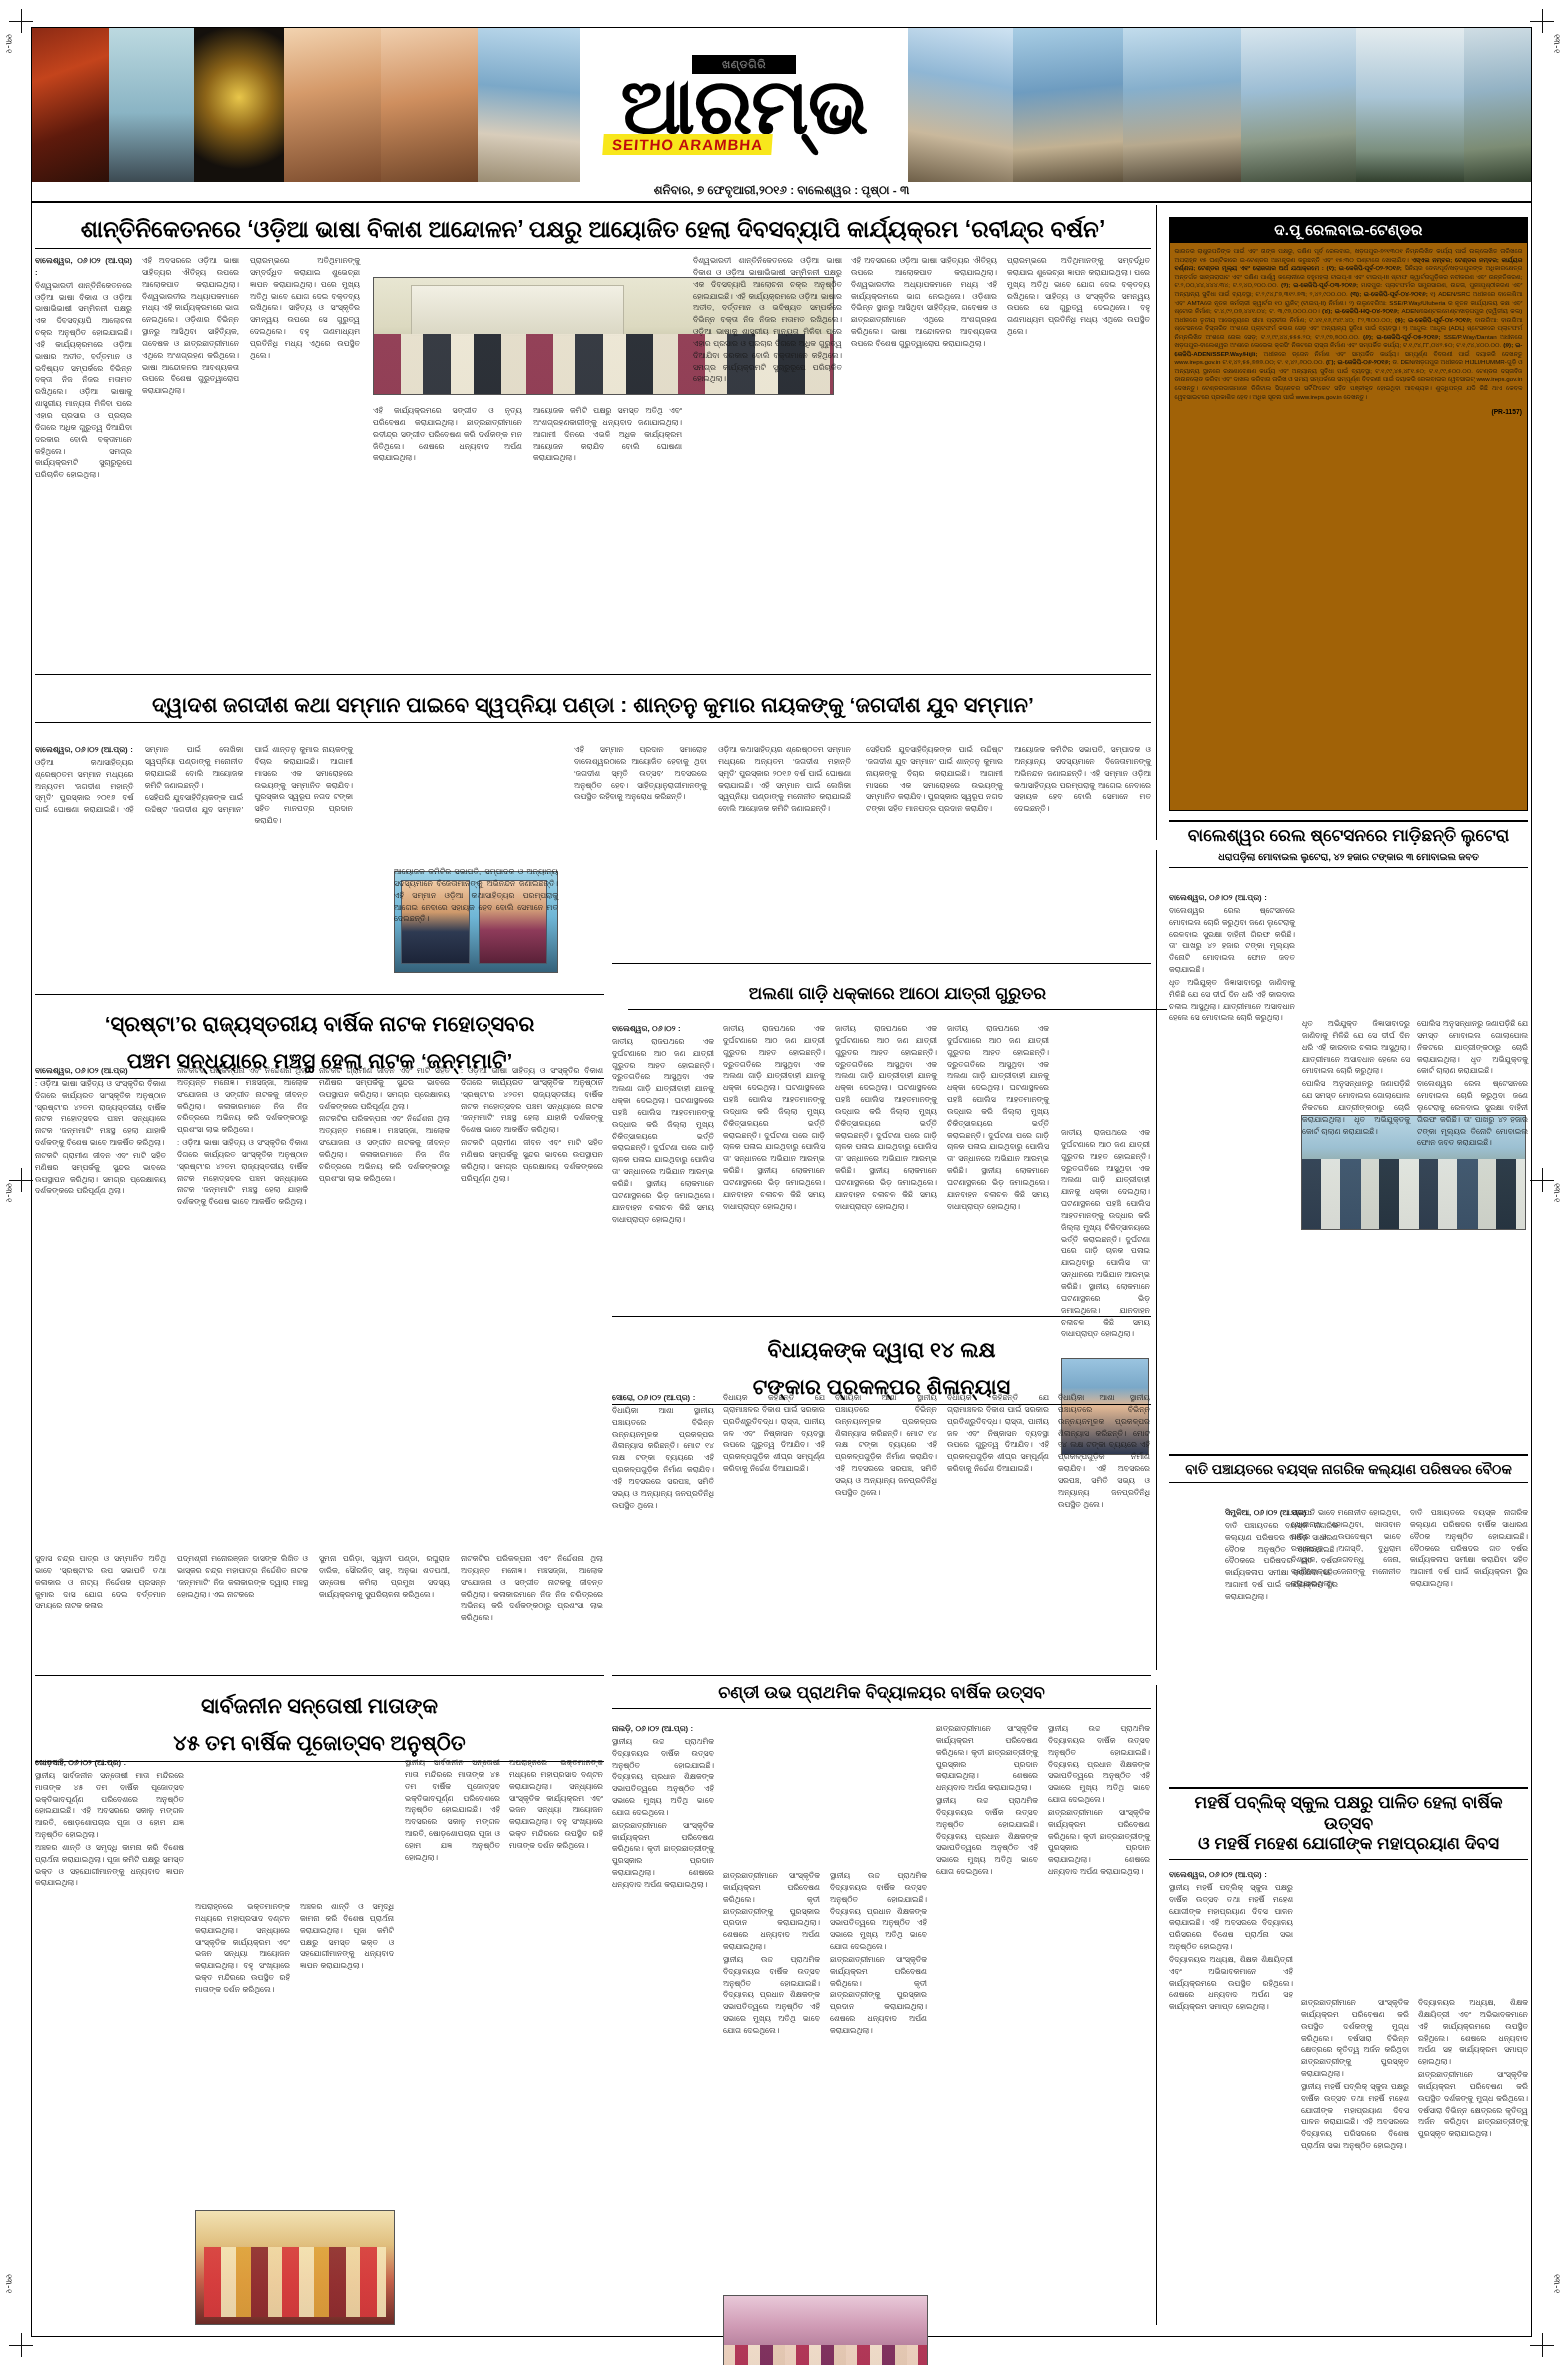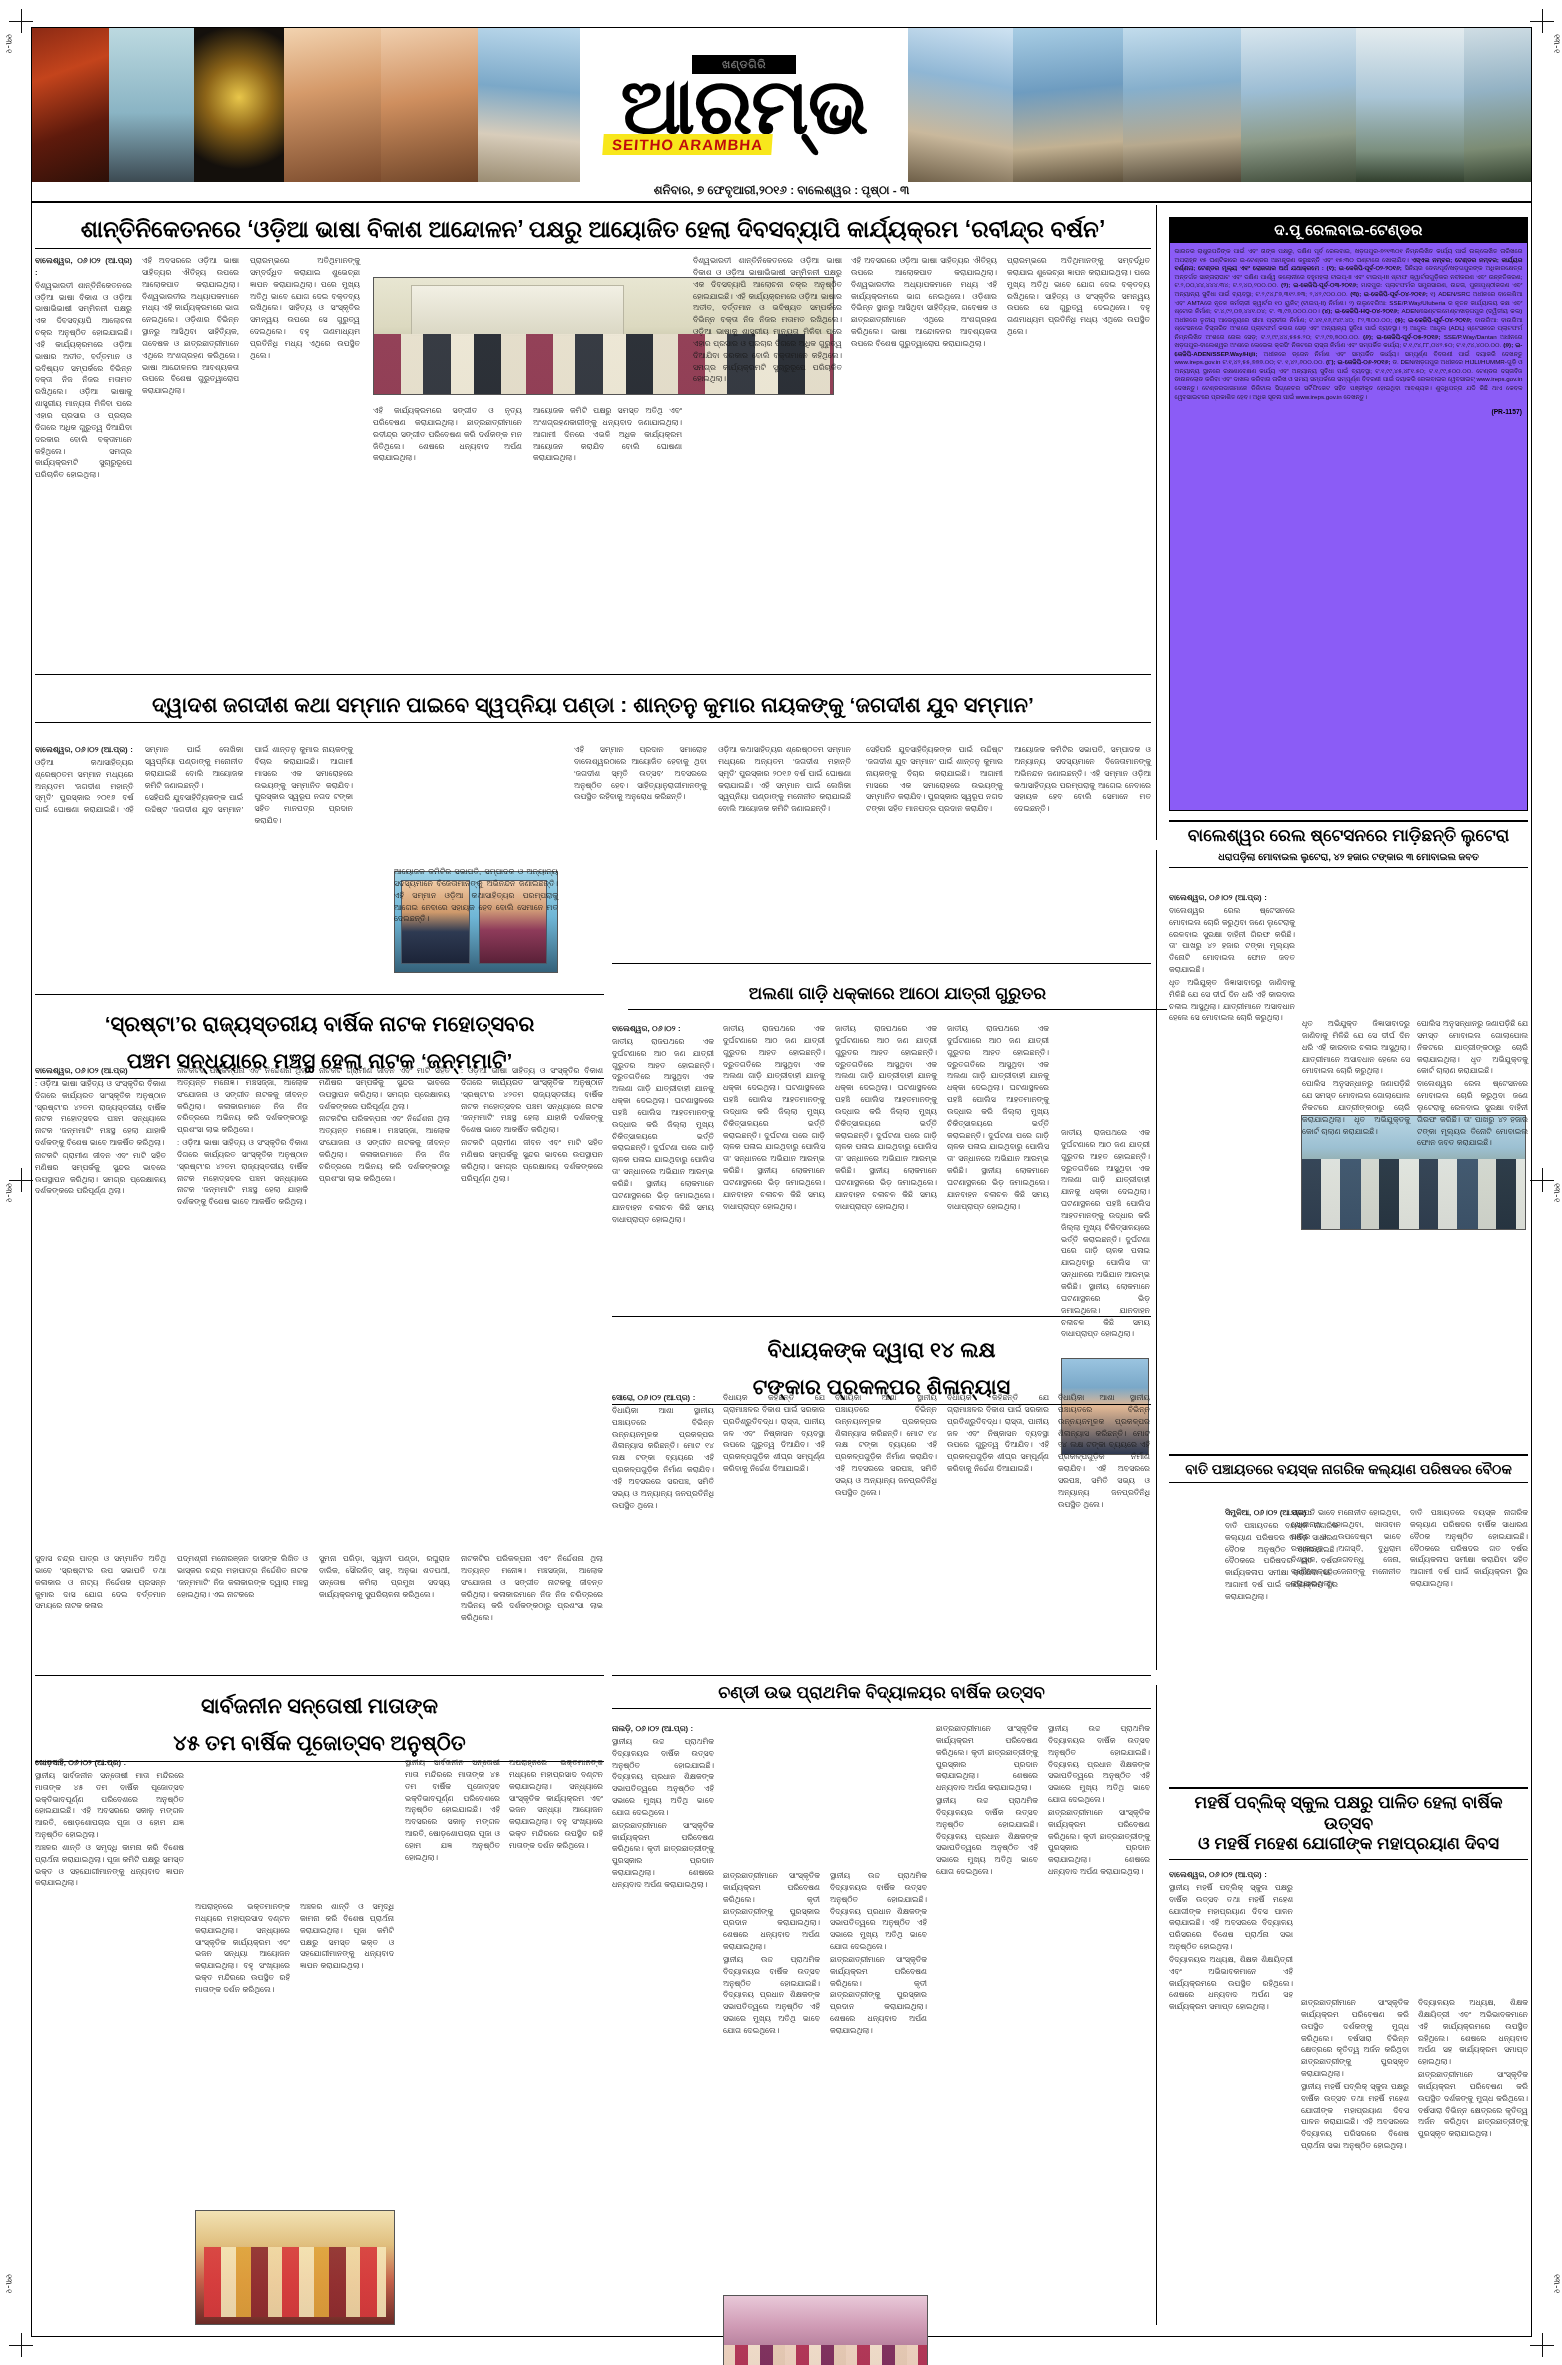--- a/index.html
+++ b/index.html
@@ -254,21 +254,21 @@
     opacity:.9;
   }
   .photo-man-small {
     background: linear-gradient(180deg,#9ac4e0 0%,#7aa8c8 30%,#e2b894 50%,#2d3850 100%);
   }
 
   
   .tender-box {
     position: absolute;
     border: 1.5px solid #000;
-    background: #8b5cf6;
+    background: #a16207;
   }
   .tender-head {
     background: #000;
     color: #fff;
     text-align: center;
     font-size: 15px;
     font-weight: bold;
     padding: 3.1px 0 4.1px;
     letter-spacing: 0.3px;
   }

